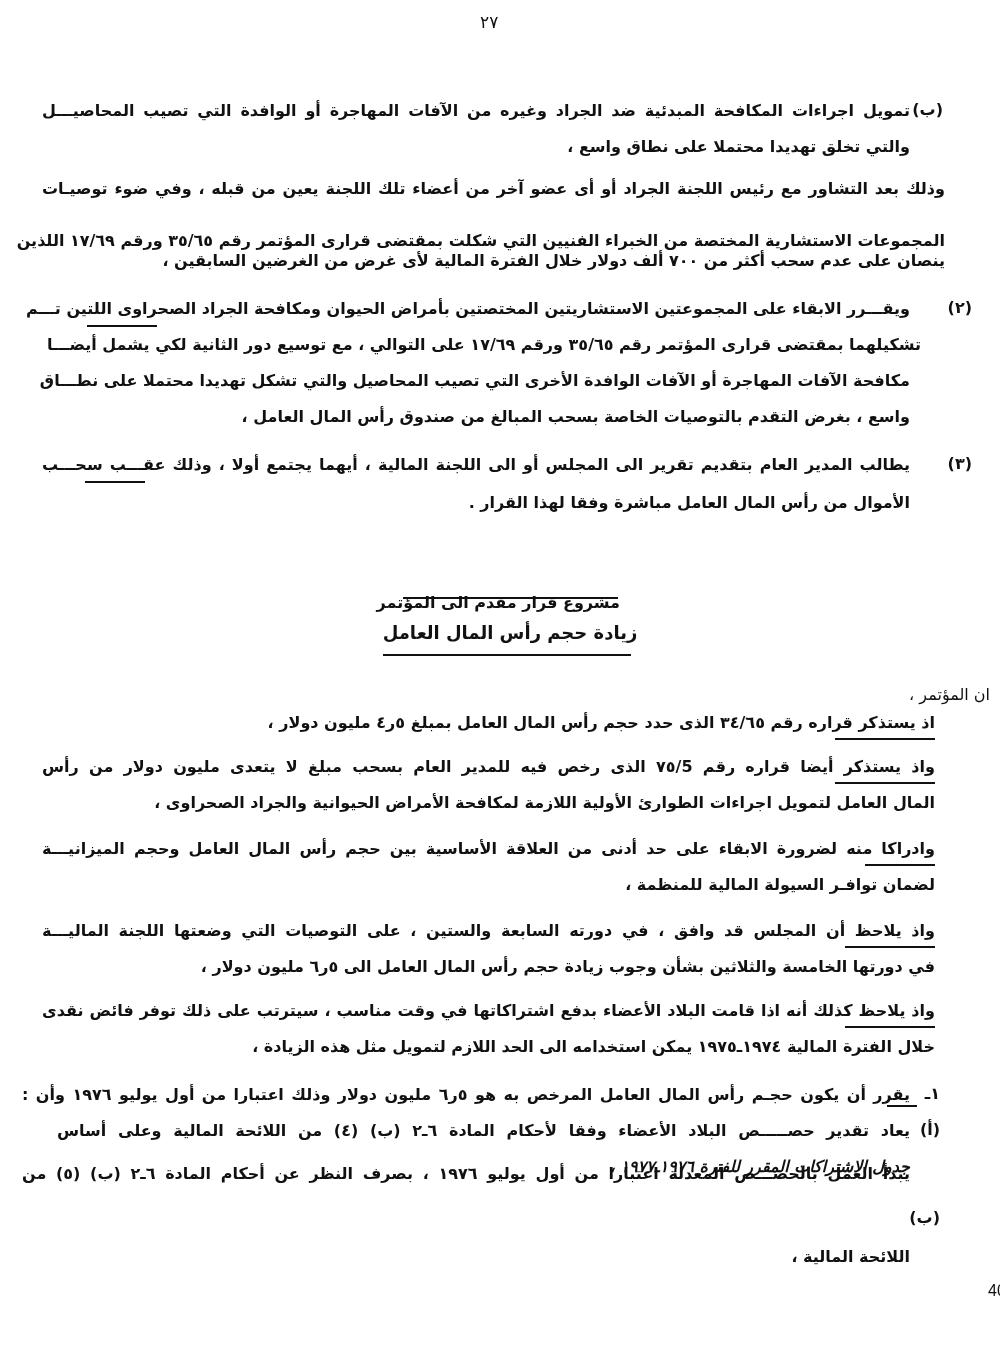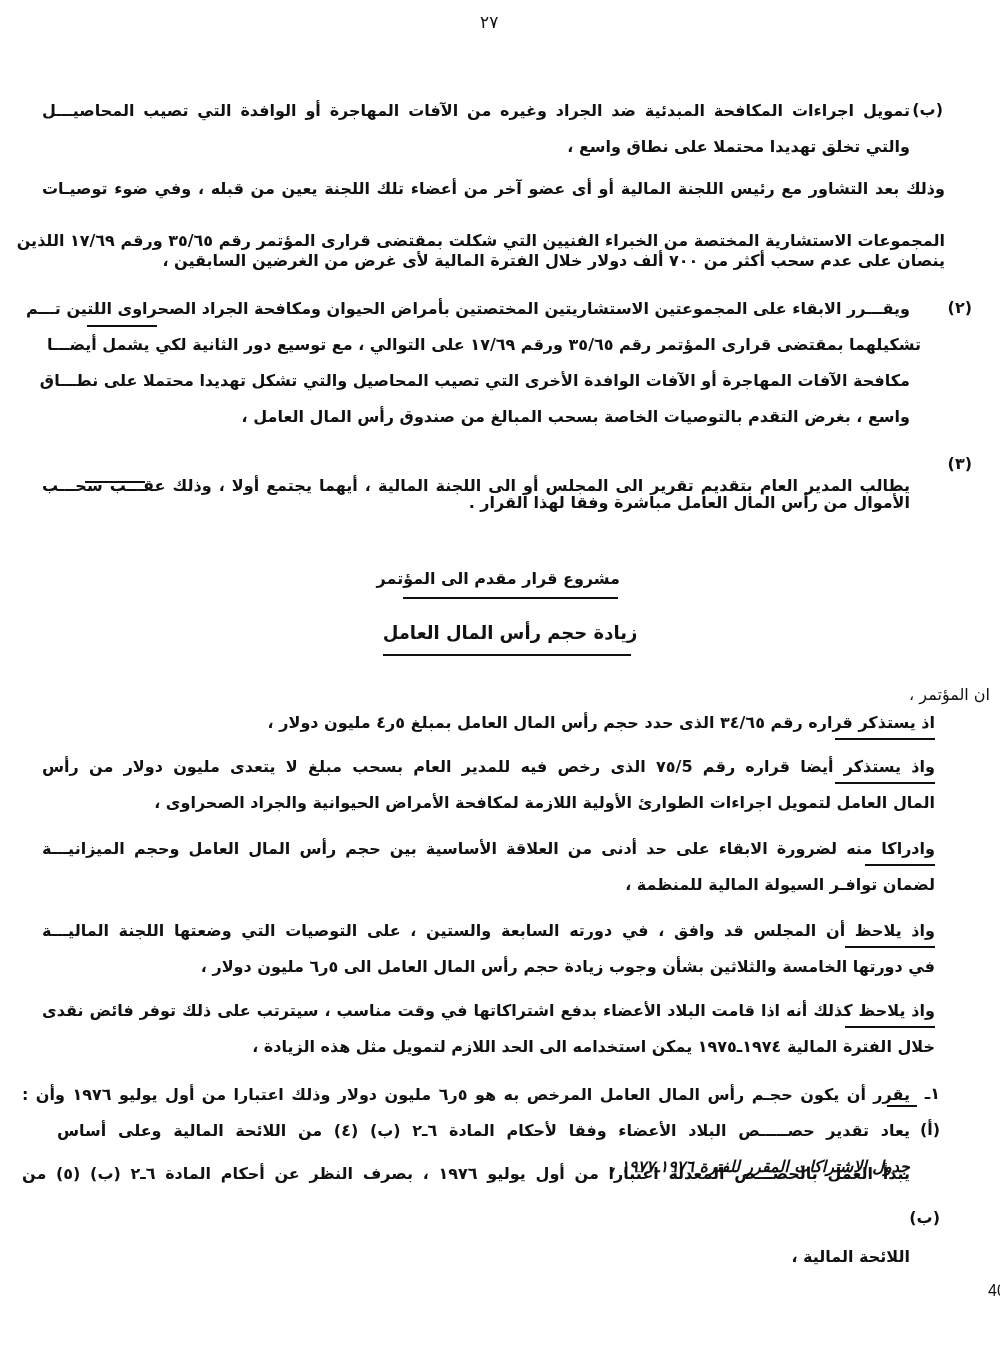--- a/index.html
+++ b/index.html
@@ -18,37 +18,37 @@
 <body>
 
 <div class="page">
 
   <div class="hdr" style="left:480px; top:12px;">٢٧</div>
 
   <div class="num" style="right:57px; top:100px;">(ب)</div>
   <div class="ln just" style="right:90px; top:100px; width:868px;">تمويل اجراءات المكافحة المبدئية ضد الجراد وغيره من الآفات المهاجرة أو الوافدة التي تصيب المحاصيـــل</div>
   <div class="ln" style="right:90px; top:136px;">والتي تخلق تهديدا محتملا على نطاق واسع ،</div>
 
-  <div class="ln just" style="right:55px; top:178px; width:903px;">وذلك بعد التشاور مع رئيس اللجنة المالية أو أى عضو آخر من أعضاء تلك اللجنة يعين من قبله ، وفي ضوء توصيـات</div>
+  <div class="ln just" style="right:55px; top:178px; width:903px;">وذلك بعد التشاور مع رئيس اللجنة الجراد أو أى عضو آخر من أعضاء تلك اللجنة يعين من قبله ، وفي ضوء توصيـات</div>
   <div class="ln just" style="right:55px; top:214px; width:903px;margin-top:16px;">المجموعات الاستشارية المختصة من الخبراء الفنيين التي شكلت بمقتضى قرارى المؤتمر رقم ٣٥/٦٥ ورقم ١٧/٦٩ اللذين</div>
   <div class="ln" style="right:55px; top:250px;">ينصان على عدم سحب أكثر من ٧٠٠ ألف دولار خلال الفترة المالية لأى غرض من الغرضين السابقين ،</div>
 
   <div class="num" style="right:28px; top:298px;">(٢)</div>
   <div class="ln just" style="right:90px; top:298px; width:868px;">ويقـــرر الابقاء على المجموعتين الاستشاريتين المختصتين بأمراض الحيوان ومكافحة الجراد الصحراوى اللتين تـــم</div>
   <div class="ul" style="right:843px; top:325px; width:70px;"></div>
   <div class="ln just" style="right:79px; top:334px; width:868px;">تشكيلهما بمقتضى قرارى المؤتمر رقم ٣٥/٦٥ ورقم ١٧/٦٩ على التوالي ، مع توسيع دور الثانية لكي يشمل أيضـــا</div>
   <div class="ln just" style="right:90px; top:370px; width:868px;">مكافحة الآفات المهاجرة أو الآفات الوافدة الأخرى التي تصيب المحاصيل والتي تشكل تهديدا محتملا على نطـــاق</div>
   <div class="ln" style="right:90px; top:406px;">واسع ، بغرض التقدم بالتوصيات الخاصة بسحب المبالغ من صندوق رأس المال العامل ،</div>
 
   <div class="num" style="right:28px; top:454px;">(٣)</div>
-  <div class="ln just" style="right:90px; top:454px; width:868px;margin-top:21px;">يطالب المدير العام بتقديم تقرير الى المجلس أو الى اللجنة المالية ، أيهما يجتمع أولا ، وذلك عقـــب سحـــب</div>
+  <div class="ln just" style="right:90px; top:454px; width:868px;">يطالب المدير العام بتقديم تقرير الى المجلس أو الى اللجنة المالية ، أيهما يجتمع أولا ، وذلك عقـــب سحـــب</div>
   <div class="ul" style="right:855px; top:481px; width:60px;"></div>
   <div class="ln" style="right:90px; top:492px;">الأموال من رأس المال العامل مباشرة وفقا لهذا القرار .</div>
 
-  <div class="ln" style="left:400px; top:568px; width:220px; text-align:center;">مشروع قرار مقدم الى المؤتمر</div>
+  <div class="ln" style="left:400px; top:592px; width:220px; text-align:center;">مشروع قرار مقدم الى المؤتمر</div>
   <div class="ul" style="left:403px; top:597px; width:215px;"></div>
   <div class="ln" style="left:380px; top:622px; width:260px; text-align:center; font-size:18px;">زيادة حجم رأس المال العامل</div>
   <div class="ul" style="left:383px; top:654px; width:248px;"></div>
 
   <div class="ln" style="right:10px; top:684px; font-weight:normal;">ان المؤتمر ،</div>
 
   <div class="ln" style="right:65px; top:712px;">اذ يستذكر قراره رقم ٣٤/٦٥ الذى حدد حجم رأس المال العامل بمبلغ ٥ر٤ مليون دولار ،</div>
   <div class="ul" style="right:65px; top:738px; width:100px;"></div>
 
   <div class="ln just" style="right:65px; top:756px; width:893px;">واذ يستذكر أيضا قراره رقم ٧٥/5 الذى رخص فيه للمدير العام بسحب مبلغ لا يتعدى مليون دولار من رأس</div>

